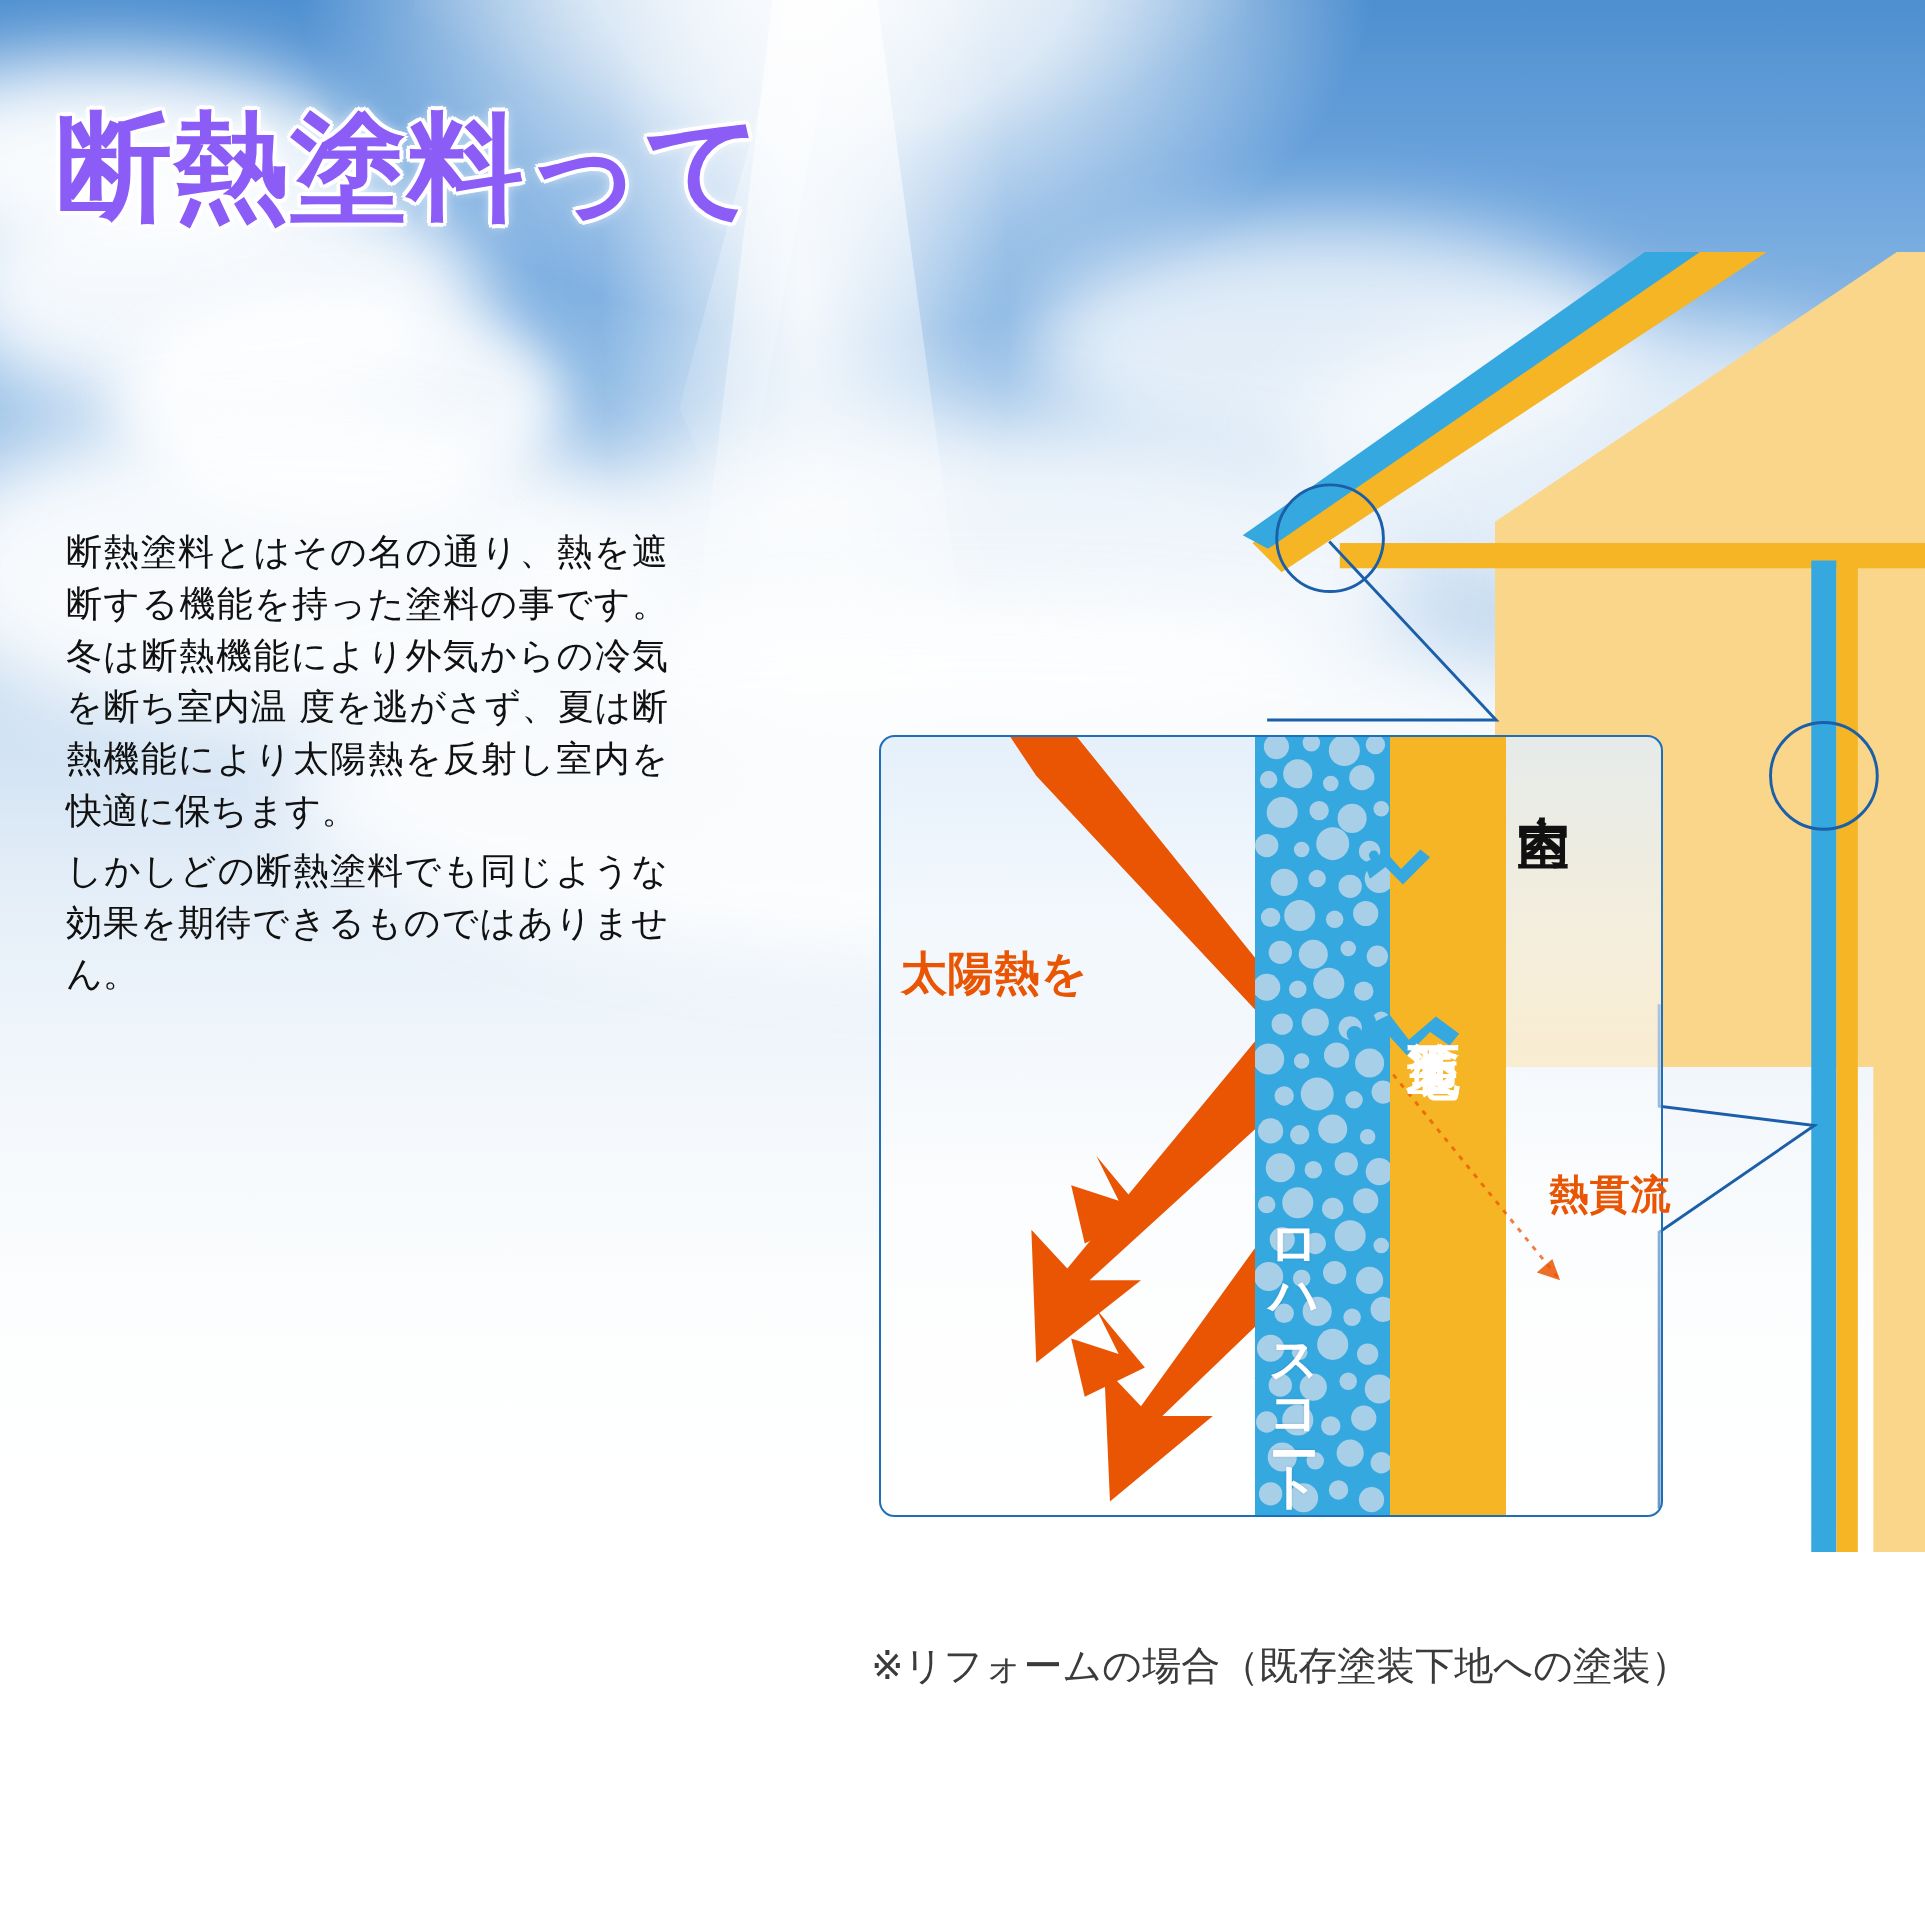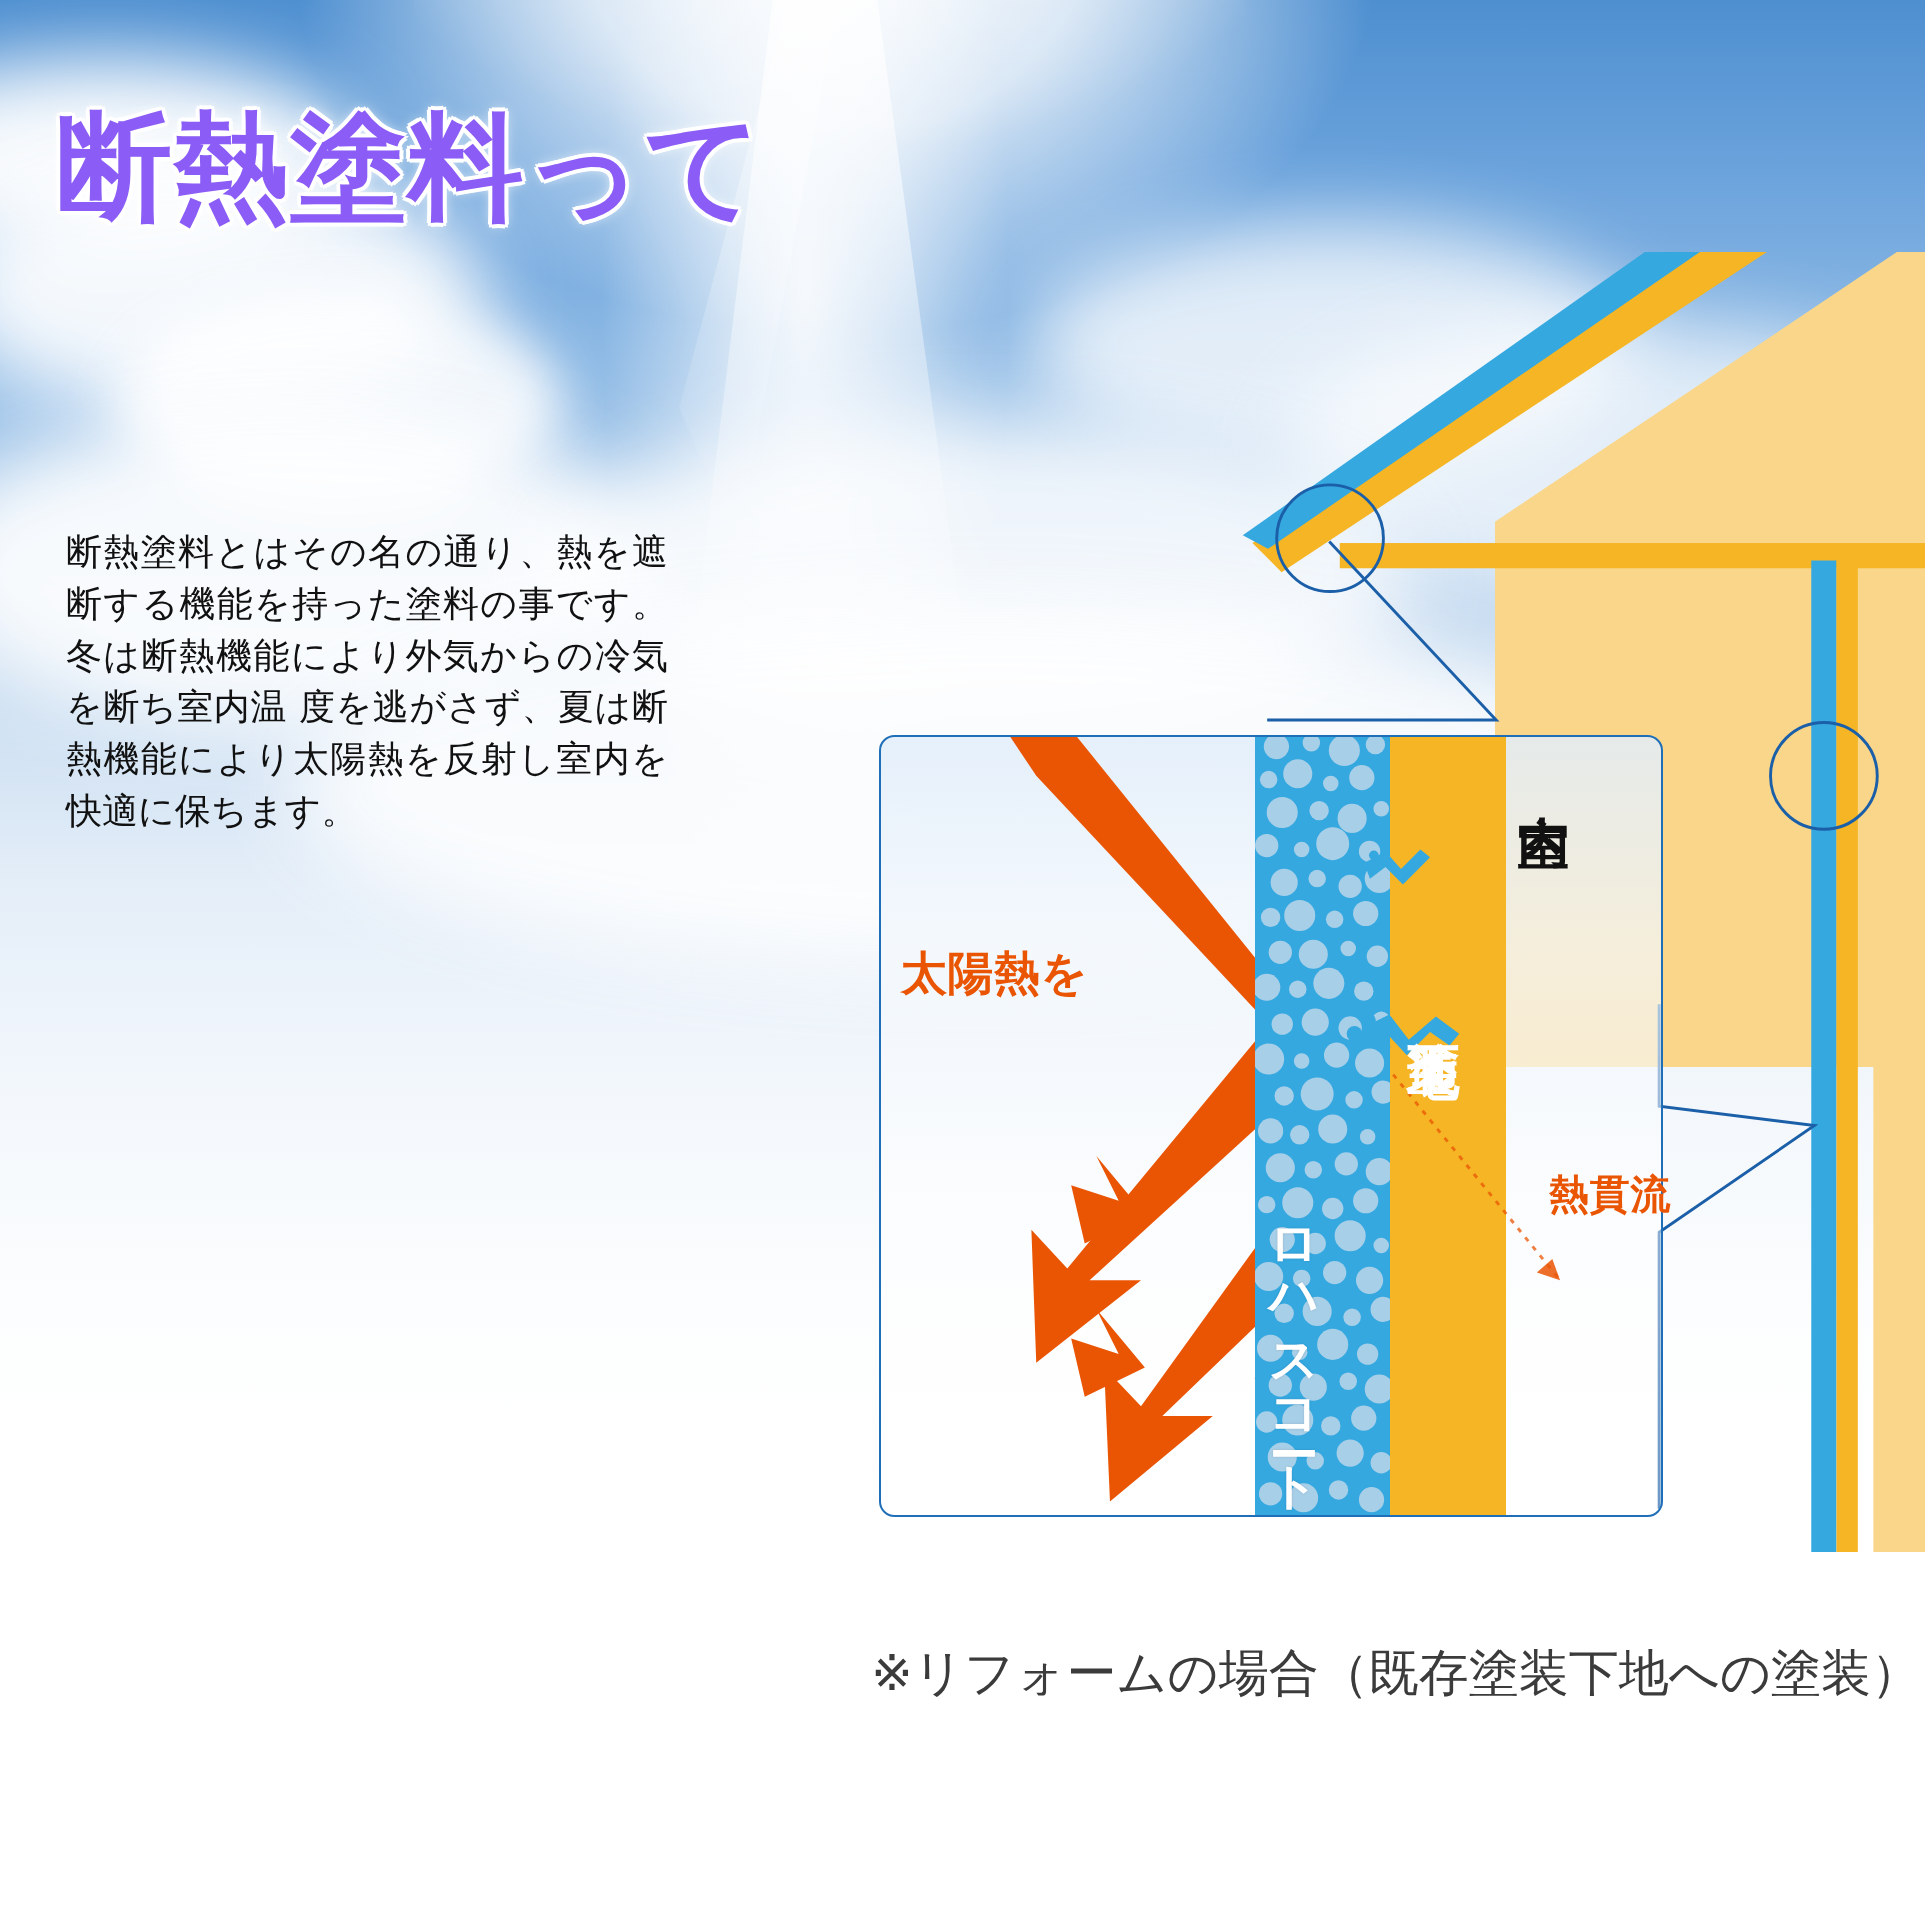--- a/index.html
+++ b/index.html
@@ -75,21 +75,21 @@
     margin-top:44px;
   }
   .lbl-heatflow{
     position:absolute;left:1549px;top:1167px;color:#ea5504;font-weight:700;
     font-size:40px;font-family:Liberation Mono, monospace;letter-spacing:.02em;
   }
 
   
   .notes{
     position:absolute;left:871px;top:1638px;width:1029px;
-    color:#3b3b3b;font-size:50px;line-height:1.42;
+    color:#3b3b3b;font-size:39px;line-height:1.42;
     font-family:"DejaVu Sans","Liberation Sans",sans-serif;
   }
   .notes div{white-space:nowrap;}
 </style>
 </head>
 <body>
 
 <div id="stage">
 
   <div class="sky"></div>
@@ -119,20 +119,21 @@
     <polygon points="820,-30 870,-30 760,560 700,420" fill="url(#ray)" opacity="0.5"></polygon>
     <ellipse cx="855" cy="30" rx="430" ry="330" fill="url(#sunglow)"></ellipse>
   </svg>
 
   <div class="title">
     <span class="l1">断熱塗料って</span>
   </div>
 
   <div class="body-copy">
     <p>断熱塗料とはその名の通り、熱を遮断する機能を持った塗料の事です。冬は断熱機能により外気からの冷気を断ち室内温 度を逃がさず、夏は断熱機能により太陽熱を反射し室内を快適に保ちます。</p>
+    <p>しかしどの断熱塗料でも同じような効果を期待できるものではありません。</p>
   </div>
 
   <svg class="house-wrap" viewBox="0 0 754 1340">
 
     <polygon points="310,278 754,-20 754,840 310,840" fill="#fad68a"></polygon>
 
     <rect x="700" y="240" width="54" height="1100" fill="#fad68a"></rect>
 
     <polygon points="60,300 754,-162 754,-108 90,330" fill="#f5b525"></polygon>
 

